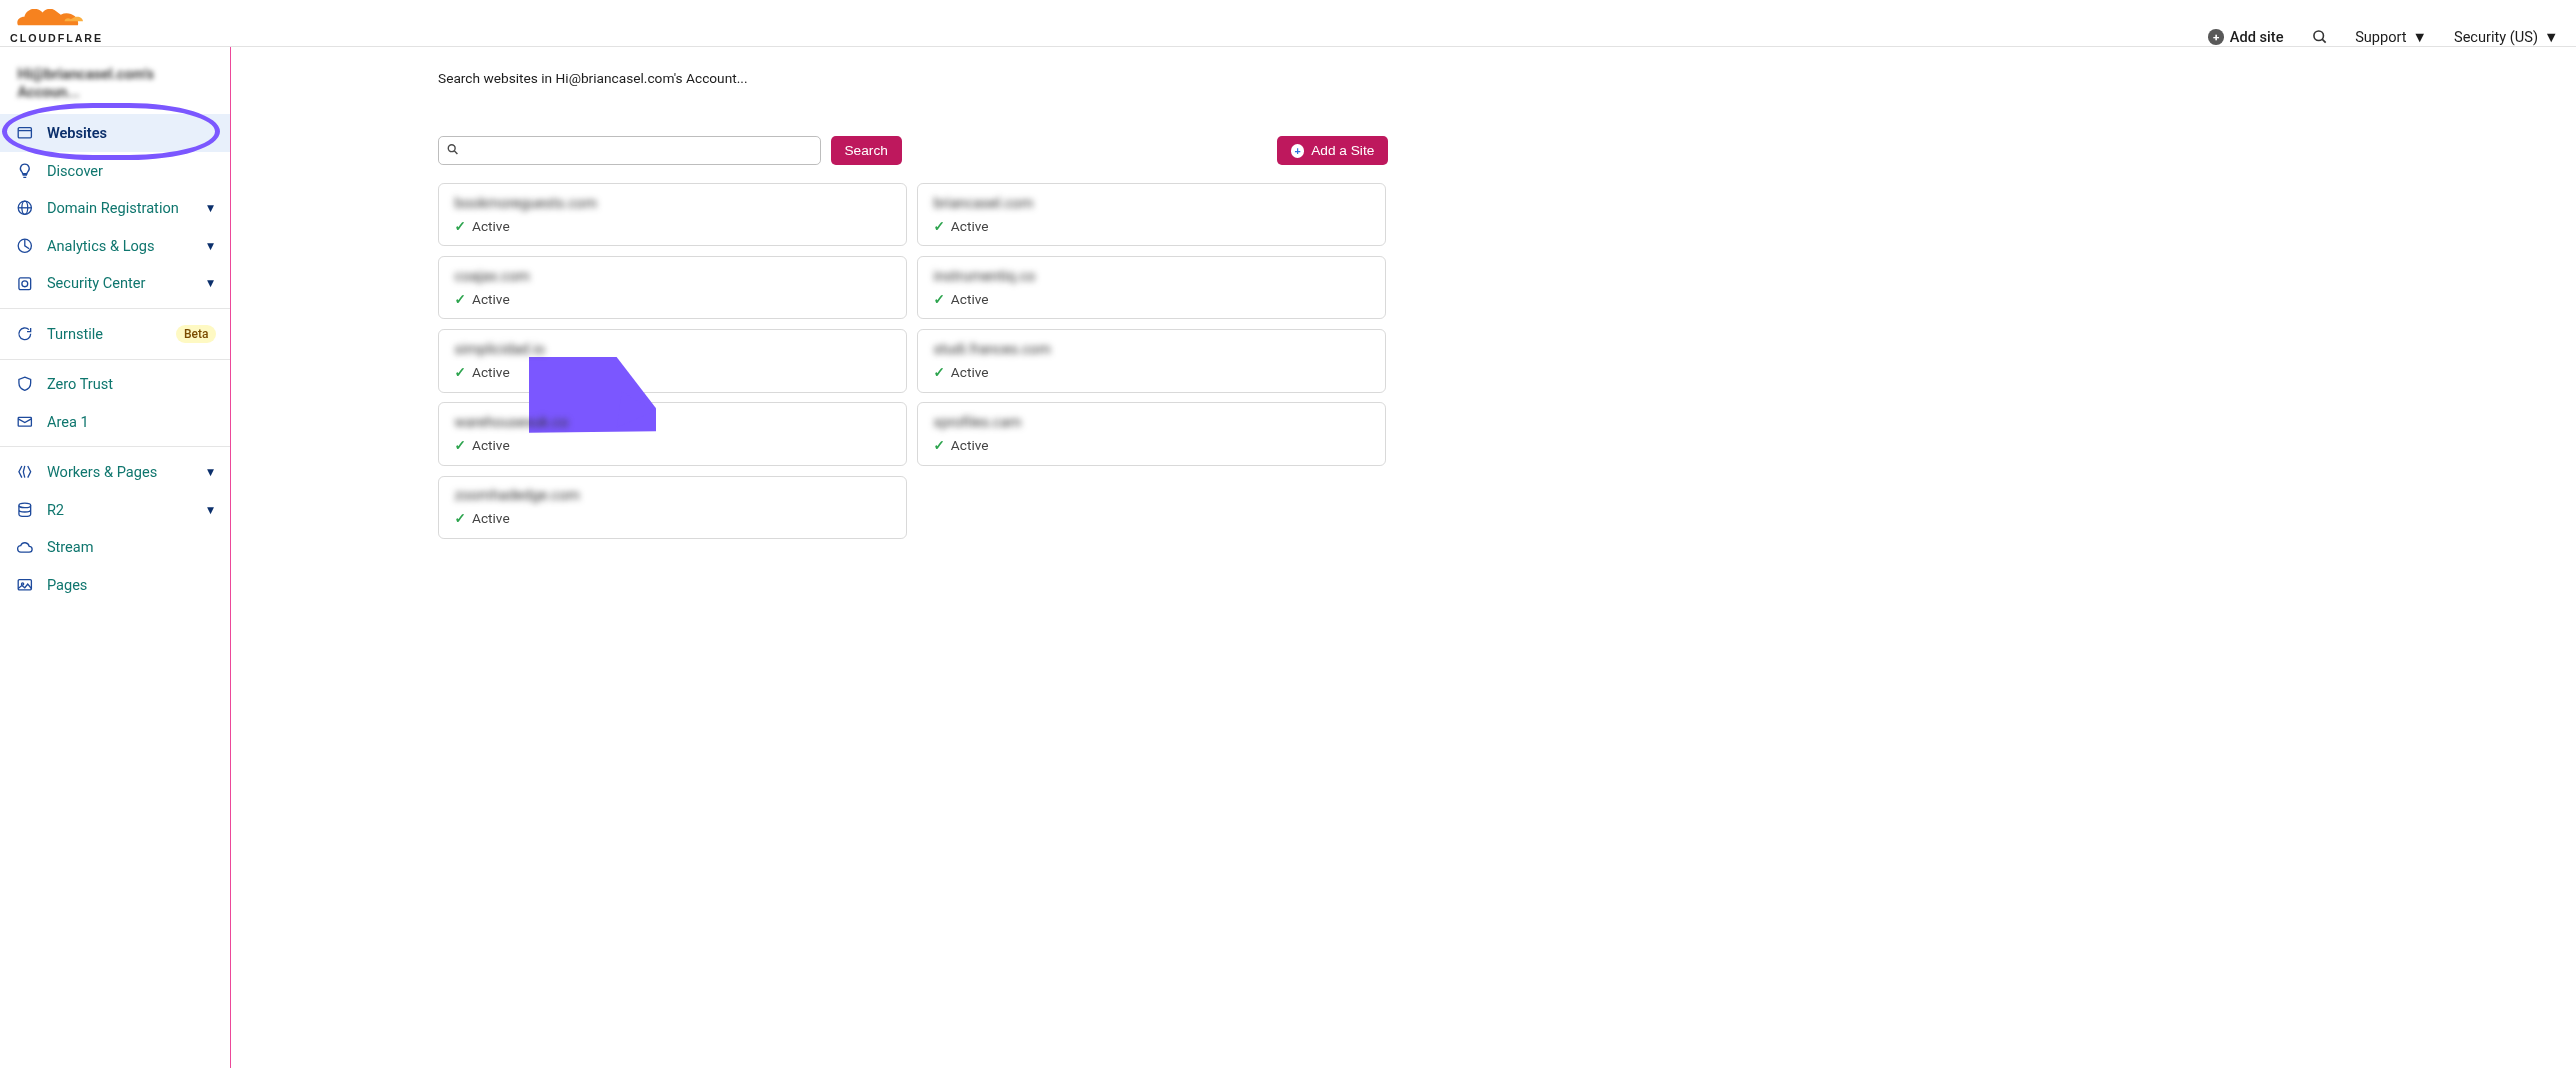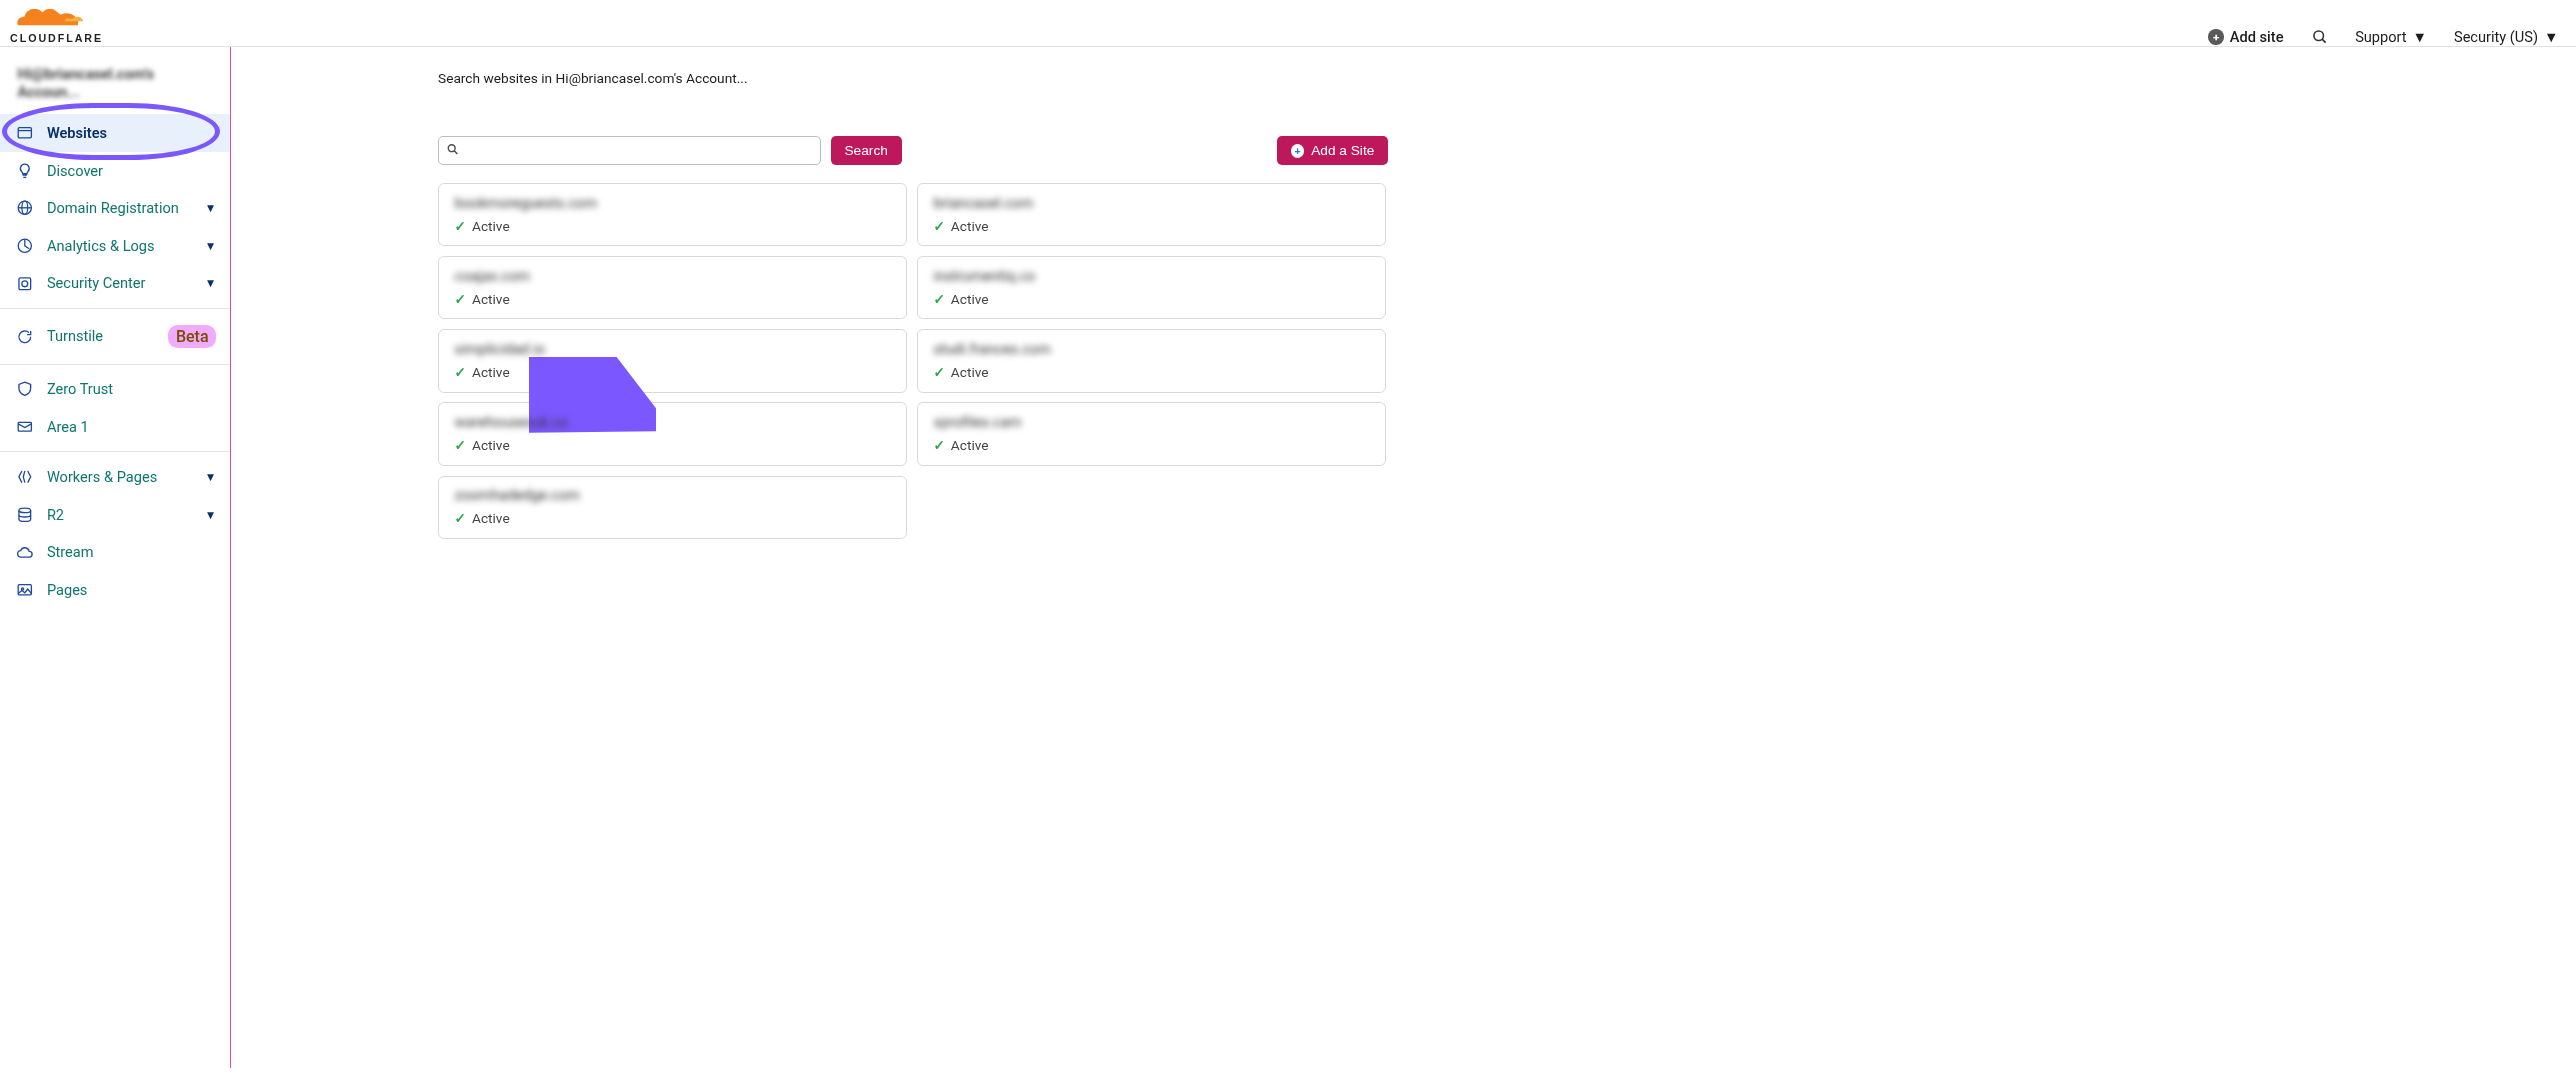--- a/index.html
+++ b/index.html
@@ -49,22 +49,22 @@
       position:relative;
     }
     .nav-item .icon { width:21.5px; display:inline-flex; justify-content:center; margin-right:11.7px; color:#1e4a9c; }
     .nav-item .label { flex:1; color:#0f766e; font-weight:400; }
     .nav-item.active { background:#e8f0fb; }
     .nav-item.active .label { font-weight:600; color:#0b2f6b; }
     .nav-item .chev-down { color:#0b2f6b; font-size:11.7px; }
     .nav-divider { height:1px; background:#e5e5e5; margin: 5.9px 0; }
 
     .badge-beta {
-      background:#f0abfc; color:#7a4b00;
-      font-size:16px; padding:2px 7.8px; border-radius: 9.8px;
+      background:#fef9c3; color:#7a4b00;
+      font-size:12px; padding:2px 7.8px; border-radius: 9.8px;
       margin-left:9px; font-weight:500;
     }
 
     
     .highlight-ellipse {
       position:absolute; left:2px; top:-11.7px;
       width:218px; height:57px;
       border: 5.9px solid #7b57ff;
       border-radius: 50% / 60%;
       pointer-events:none;

